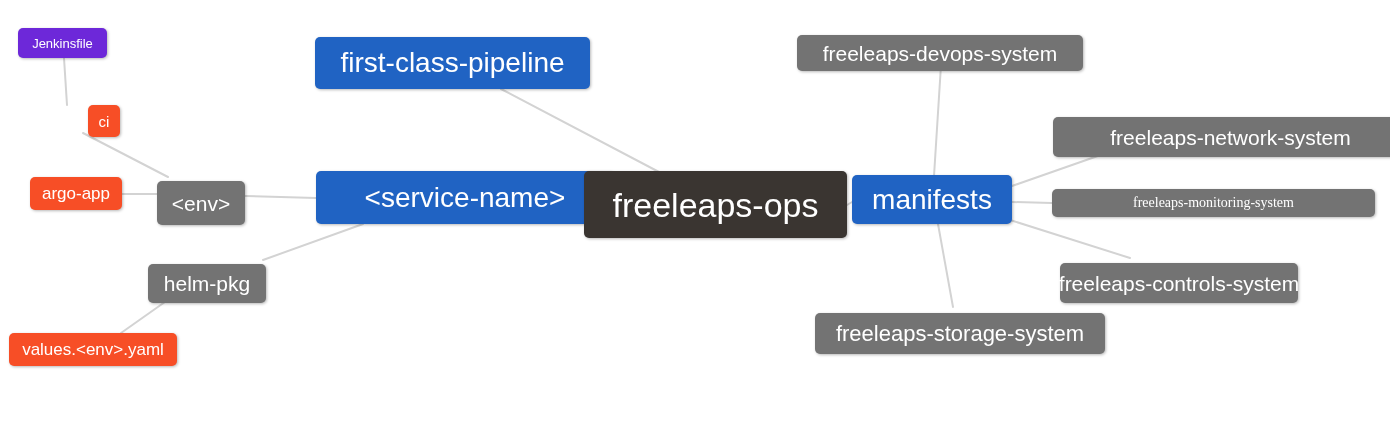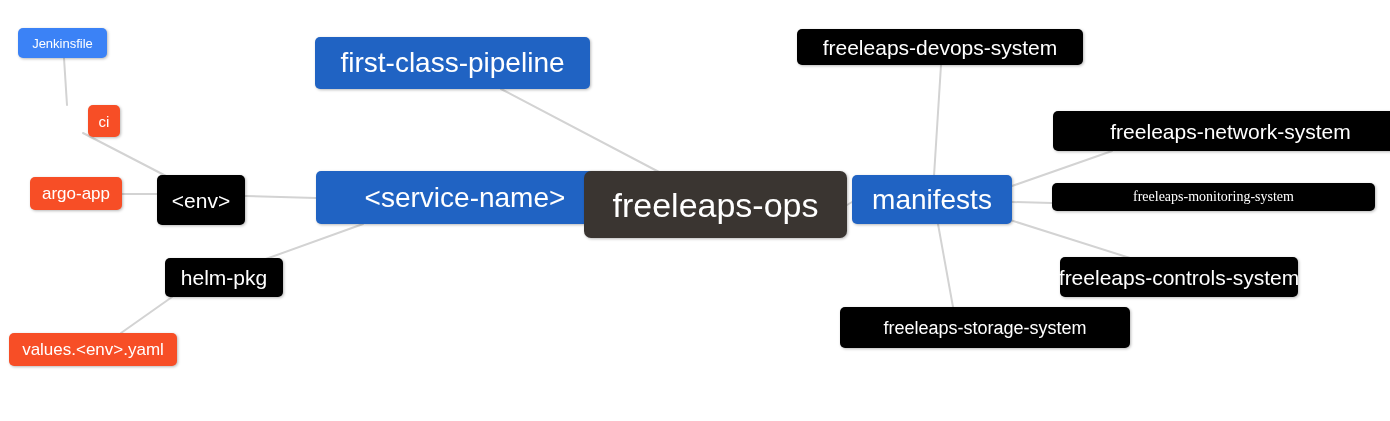--- a/index.html
+++ b/index.html
@@ -34,40 +34,40 @@
     justify-content: center;
     box-sizing: border-box;
     border-radius: 5px;
     color: #ffffff;
     white-space: nowrap;
     box-shadow: 1px 1px 3px rgba(0,0,0,0.28);
     cursor: default;
   }
   .node span { display: block; line-height: 1; }
   .blue   { background: #2063c3; }
-  .green  { background: #000000; }
-  .orange { background: #3b82f6; }
+  .green  { background: #737373; margin-top: 6px; }
+  .orange { background: #6d28d9; }
   .red    { background: #f74e26; }
-  .dark   { background: #3a3531; border-radius: 7px; }
+  .dark   { background: #3a3531; }
 
   .n-jenkinsfile { left: 18px;   top: 28px;  width: 89px;  height: 30px; font-size: 13px; }
   .n-ci          { left: 52px;   top: 105px; width: 32px;  height: 32px; font-size: 15px; margin-left: 36px; }
   .n-argo        { left: 30px;   top: 177px; width: 92px;  height: 33px; font-size: 17px; align-items: center; }
-  .n-env         { left: 157px;  top: 175px; width: 88px;  height: 50px; font-size: 21px; }
-  .n-helm        { left: 165px;  top: 258px; width: 118px; height: 39px; font-size: 21px; }
+  .n-env         { left: 157px;  top: 175px; width: 88px;  height: 44px; font-size: 21px; }
+  .n-helm        { left: 148px;  top: 258px; width: 118px; height: 39px; font-size: 21px; }
   .n-values      { left: 9px;    top: 333px; width: 168px; height: 33px; font-size: 17px; }
   .n-fcp         { left: 315px;  top: 37px;  width: 275px; height: 52px; font-size: 28px; }
   .n-service     { left: 316px;  top: 171px; width: 298px; height: 53px; font-size: 28px; }
   .n-ops         { left: 584px;  top: 171px; width: 263px; height: 67px; font-size: 34px; }
   .n-manifests   { left: 852px;  top: 175px; width: 160px; height: 49px; font-size: 28px; }
   .n-devops      { left: 797px;  top: 29px;  width: 286px; height: 36px; font-size: 21px; }
   .n-network     { left: 1053px; top: 111px; width: 355px; height: 40px; font-size: 21px; }
   .n-monitoring  { left: 1052px; top: 183px; width: 323px; height: 28px; font-size: 14px; font-family: Liberation Serif, serif; }
   .n-controls    { left: 1060px; top: 257px; width: 238px; height: 40px; font-size: 21px; }
-  .n-storage     { left: 840px;  top: 307px; width: 290px; height: 41px; font-size: 18px; }
+  .n-storage     { left: 815px;  top: 307px; width: 290px; height: 41px; font-size: 22px; }
 </style>
 </head>
 <body>
 
 <div class="canvas">
 
   <svg class="edge-layer" viewBox="0 0 1390 421" xmlns="http://www.w3.org/2000/svg">
     <line x1="64" y1="58" x2="67" y2="105"></line>
     <line x1="83" y1="133" x2="168" y2="177"></line>
     <line x1="122" y1="194" x2="157" y2="194"></line>

